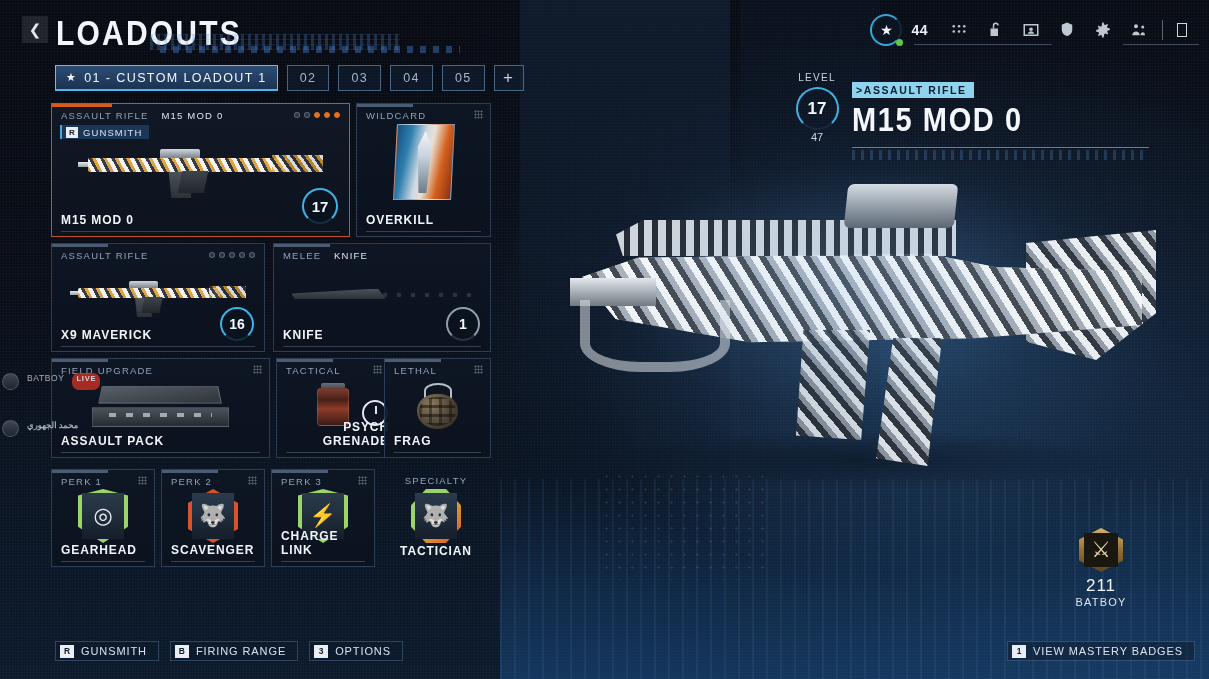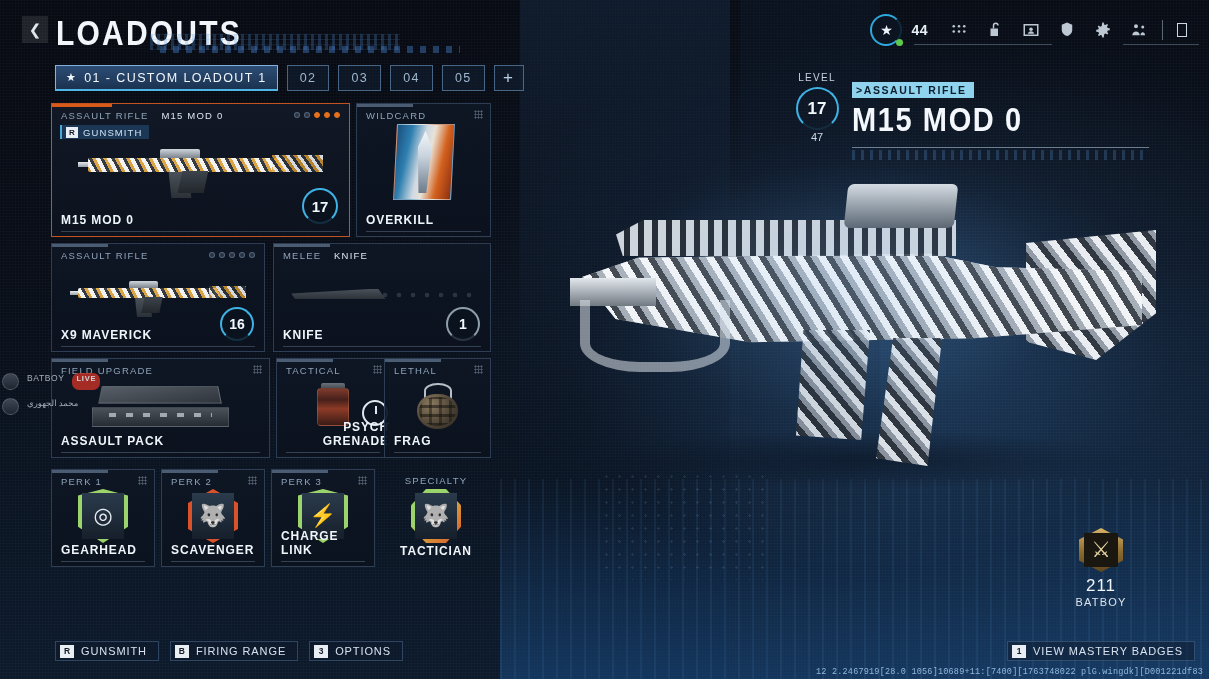--- a/index.html
+++ b/index.html
@@ -407,21 +407,21 @@
   .prompt-right { position: absolute; right: 14px; bottom: 18px; }
   .debug {
     position: absolute; right: 6px; bottom: 2px;
     font-size: 8.5px; color: #8fb8dd; letter-spacing: .2px;
     font-family: "Liberation Mono", monospace; white-space: nowrap;
   }
 
   
   .toast { position: absolute; display: flex; gap: 8px; opacity: .82; }
   #toast1 { left: 2px; top: 373px; }
-  #toast2 { left: 2px; top: 398px; }
+  #toast2 { left: 2px; top: 420px; font-weight: bold; }
   .toast .av { width: 17px; height: 17px; border-radius: 50%; background: linear-gradient(180deg,#4a5360,#232a33); border:1px solid rgba(180,195,210,0.3);}
   .toast .nm { font-size: 8.5px; color: #c3ced9; letter-spacing: .6px; }
   .live-pill { background: #c63327; color: #fff; font-size: 7.5px; font-weight: 700; padding: 1px 4px; border-radius: 7px; letter-spacing: .8px; }
 </style>
 </head>
 <body>
 
 <div id="app">
 
   <div class="bgstruct bg-glow"></div>
@@ -768,16 +768,15 @@
       </div>
       <div class="prompt">
         <span class="key">3</span>
         <span class="lbl">OPTIONS</span>
       </div>
     </div>
     <div class="prompt prompt-right">
       <span class="key">1</span>
       <span class="lbl">VIEW MASTERY BADGES</span>
     </div>
-    <div class="debug">12 2.2467919[28.0 1056]10689+11:[7400][1763748022 plG.wingdk][D001221df83</div>
   </div>
 
 </div>
 
 </body></html>

